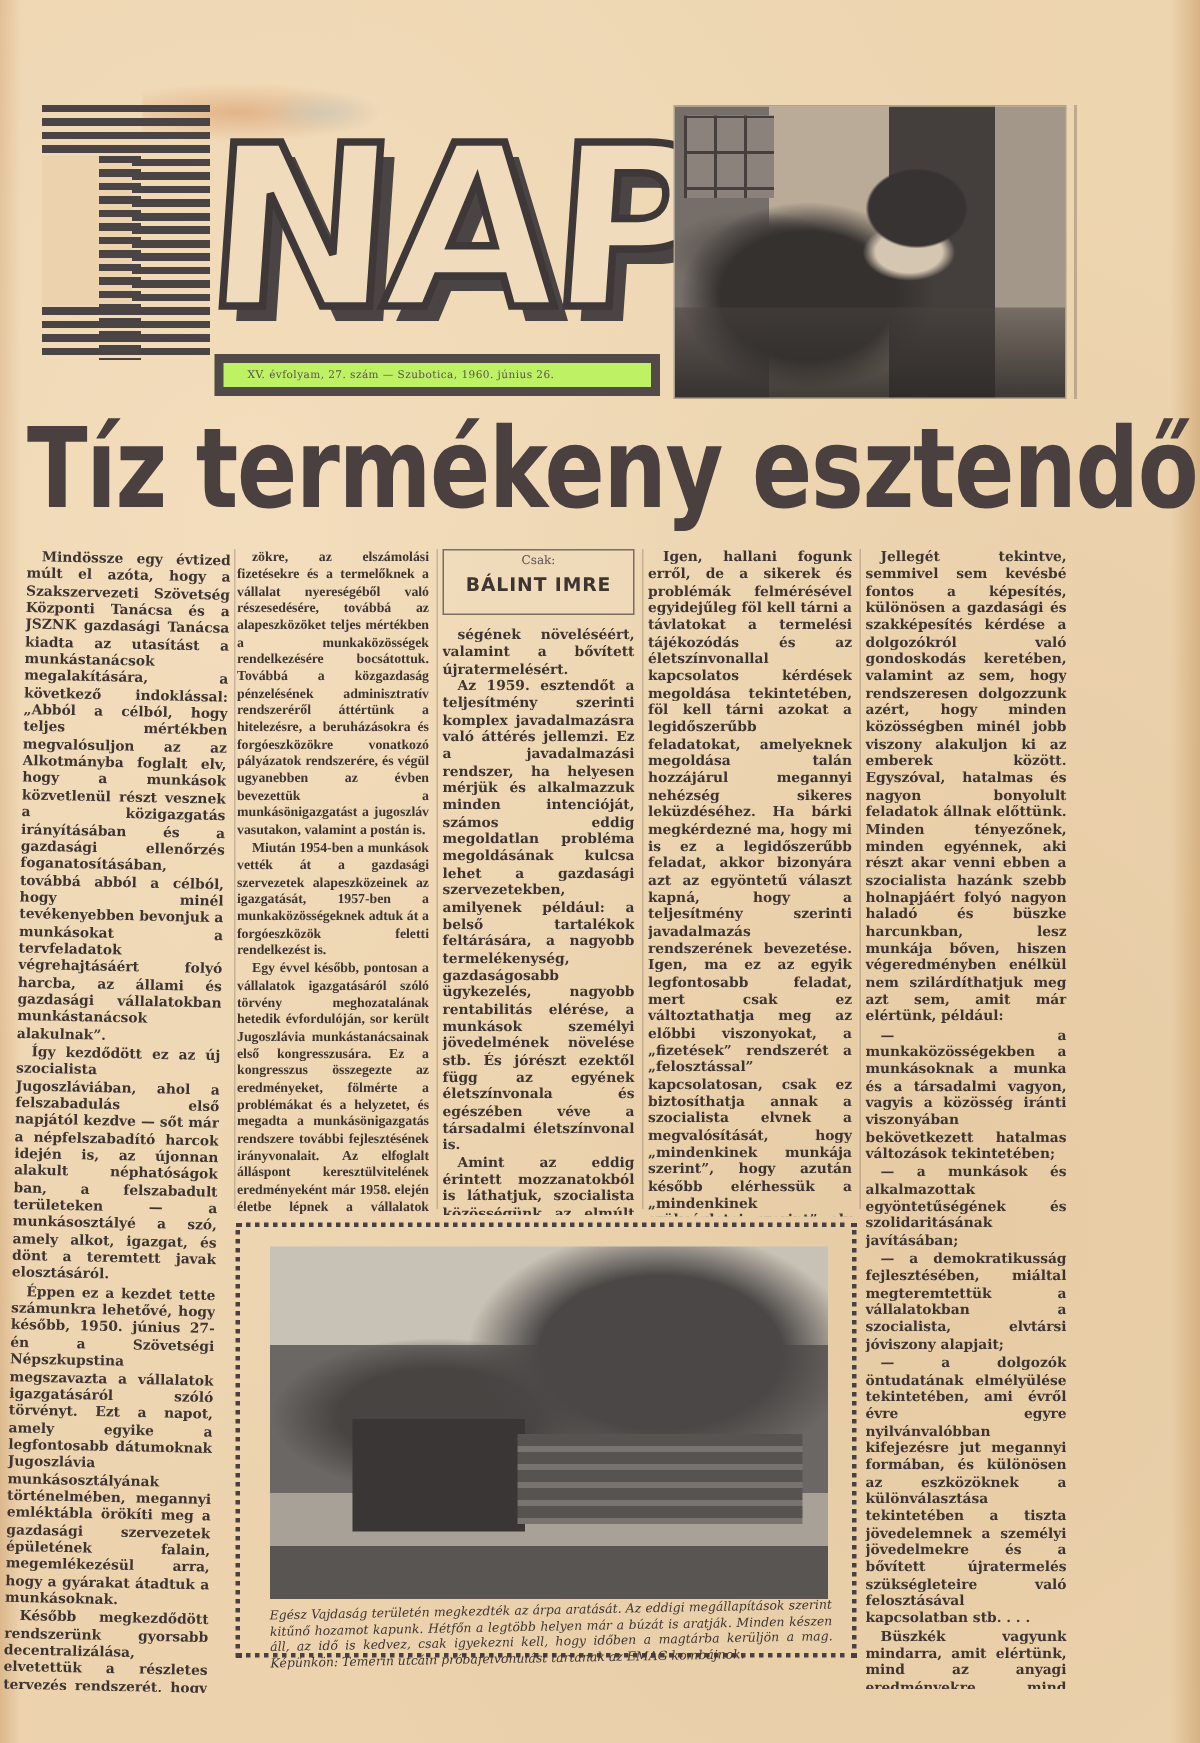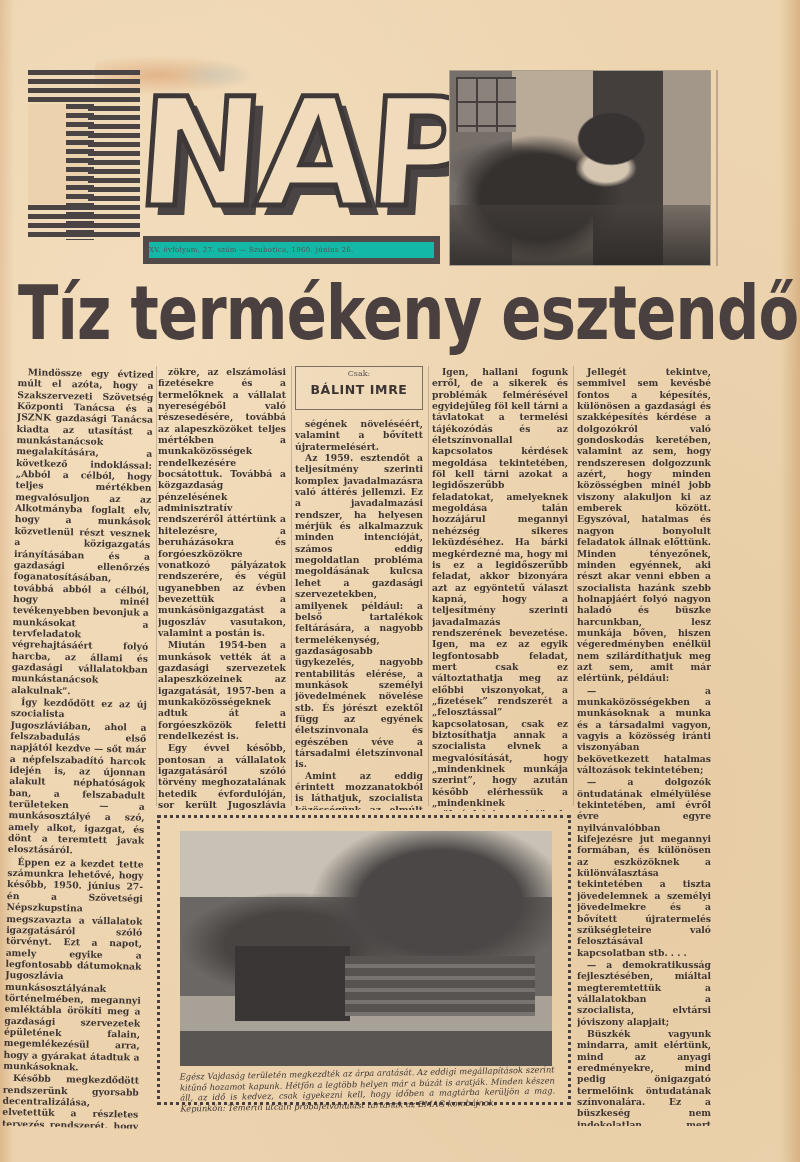--- a/index.html
+++ b/index.html
@@ -45,23 +45,23 @@
     position: absolute; left: 110px; top: 8px;
     font-family: "DejaVu Sans", sans-serif; font-weight: bold;
     font-size: 150px; line-height: 1; letter-spacing: -6px;
     color: #f0dcbc;
     -webkit-text-stroke: 5px #3e3838;
     text-shadow: 10px 10px 0 #4a4444;
     transform: skewX(-4deg);
   }
   .dateline {
     position: absolute; left: 115px; top: 166px; width: 297px; height: 28px;
-    border: 6px solid #524a48; background: #14b8a6;
+    border: 6px solid #524a48; background: #bef264;
     font-family: "DejaVu Serif", serif; font-size: 7px; color: #5a5150;
-    display: flex; align-items: center; letter-spacing: 0.3px;
+    display: flex; align-items: center; padding-left: 16px; letter-spacing: 0.3px;
   }
 
   
   .top-photo {
     position: absolute; left: 449px; top: 70px; width: 262px; height: 196px;
     background:
       radial-gradient(ellipse at 62% 35%, #3c3634 0 14%, transparent 15%),
       radial-gradient(ellipse at 60% 50%, #d8c2a0 0 10%, transparent 14%),
       radial-gradient(ellipse at 34% 65%, #3a3431 0 24%, transparent 35%),
       radial-gradient(ellipse at 20% 50%, #6a5f58 0 12%, transparent 20%),
@@ -87,21 +87,21 @@
   }
 
   
   .col {
     position: absolute; top: 366px;
     font-family: "DejaVu Serif", serif; font-size: 9.2px; line-height: 11.35px;
     color: #3e3533; text-align: justify; font-weight: bold;
   }
   .col p { text-indent: 10px; margin-bottom: 1px; hyphens: auto; }
   .col1 { left: 18px; width: 136px; transform: rotate(1.2deg); transform-origin: top left; height: 760px; overflow: hidden; }
-  .col2 { left: 158px; width: 128px; height: 445px; overflow: hidden; }
+  .col2 { left: 158px; width: 128px; height: 445px; overflow: hidden; font-family: Liberation Serif, serif; }
   .col4 { left: 432px; width: 136px; height: 445px; overflow: hidden; }
   .col5 { left: 577px; width: 134px; height: 760px; overflow: hidden; }
   .col-rule { position: absolute; top: 366px; width: 1px; height: 440px; background: rgba(120,105,95,0.35); }
 
   .byline {
     position: absolute; left: 295px; top: 366px; width: 128px; height: 44px;
     border: 1px solid #7a6d66; text-align: center; background: rgba(240,222,195,0.3);
   }
   .byline .irta { font-size: 8px; font-weight: normal; color: #5a5150; margin-top: 2px; }
   .byline .author { font-family: "DejaVu Sans", sans-serif; font-weight: bold; font-size: 12.5px; letter-spacing: 0.6px; margin-top: 4px; color: #3e3533; text-align: center; }
@@ -192,22 +192,23 @@
   <div class="col col4">
     <p>Igen, hallani fogunk erről, de a sikerek és problémák felmérésével egyidejűleg föl kell tárni a távlatokat a termelési tájékozódás és az életszínvonallal kapcsolatos kérdések megoldása tekintetében, föl kell tárni azokat a legidőszerűbb feladatokat, amelyeknek megoldása talán hozzájárul megannyi nehézség sikeres leküzdéséhez. Ha bárki megkérdezné ma, hogy mi is ez a legidőszerűbb feladat, akkor bizonyára azt az egyöntetű választ kapná, hogy a teljesítmény szerinti javadalmazás rendszerének bevezetése. Igen, ma ez az egyik legfontosabb feladat, mert csak ez változtathatja meg az előbbi viszonyokat, a „fizetések” rendszerét a „felosztással” kapcsolatosan, csak ez biztosíthatja annak a szocialista elvnek a megvalósítását, hogy „mindenkinek munkája szerint”, hogy azután később elérhessük a „mindenkinek szükségletei szerint” elv megvalósítását is. Csak ez a rendszer ösztönöz igazán minden egyes dolgozót arra, hogy növelje a termelékenységet, hogy harcoljon a gazdaságosságért, az életszínvonal emeléséért stb.</p>
 
   </div>
 
   <div class="col-rule" style="left:573px;"></div>
 
   <div class="col col5">
     <p>Jellegét tekintve, semmivel sem kevésbé fontos a képesítés, különösen a gazdasági és szakképesítés kérdése a dolgozókról való gondoskodás keretében, valamint az sem, hogy rendszeresen dolgozzunk azért, hogy minden közösségben minél jobb viszony alakuljon ki az emberek között. Egyszóval, hatalmas és nagyon bonyolult feladatok állnak előttünk. Minden tényezőnek, minden egyénnek, aki részt akar venni ebben a szocialista hazánk szebb holnapjáért folyó nagyon haladó és büszke harcunkban, lesz munkája bőven, hiszen végeredményben enélkül nem szilárdíthatjuk meg azt sem, amit már elértünk, például:</p>
     <p>— a munkaközösségekben a munkásoknak a munka és a társadalmi vagyon, vagyis a közösség iránti viszonyában bekövetkezett hatalmas változások tekintetében;</p>
+    <p>— a munkások és alkalmazottak egyöntetűségének és szolidaritásának javításában;</p>
+    <p>— a demokratikusság fejlesztésében, miáltal megteremtettük a vállalatokban a szocialista, elvtársi jóviszony alapjait;</p>
     <p>— a dolgozók öntudatának elmélyülése tekintetében, ami évről évre egyre nyilvánvalóbban kifejezésre jut megannyi formában, és különösen az eszközöknek a különválasztása tekintetében a tiszta jövedelemnek a személyi jövedelmekre és a bővített újratermelés szükségleteire való felosztásával kapcsolatban stb. . . .</p>
-    <p>— a demokratikusság fejlesztésében, miáltal megteremtettük a vállalatokban a szocialista, elvtársi jóviszony alapjait;</p>
     <p>Büszkék vagyunk mindarra, amit elértünk, mind az anyagi eredményekre, mind pedig önigazgató termelőink öntudatának színvonalára. Ez a büszkeség nem indokolatlan, mert végeredményben nem kis dolog elérni azt, hogy a munkások a gyakorlatban, saját tapasztalataikból tanulják meg az igazgatás csínját-bínját, s ennek megfelelően annak tudatában dolgoznak, hogy életkörülményeik elsősorban tőlük maguktól függnek.</p>
 
   </div>
 
   <div class="bottom-box">
     <div class="bottom-photo">
       <div class="combine1"></div>
       <div class="combine2"></div>
     </div>
     <div class="caption">Egész Vajdaság területén megkezdték az árpa aratását. Az eddigi megállapítások szerint kitűnő hozamot kapunk. Hétfőn a legtöbb helyen már a búzát is aratják. Minden készen áll, az idő is kedvez, csak igyekezni kell, hogy időben a magtárba kerüljön a mag. Képünkön: Temerin utcáin próbafelvonulást tartanak az EMAG kombájnok.</div>

